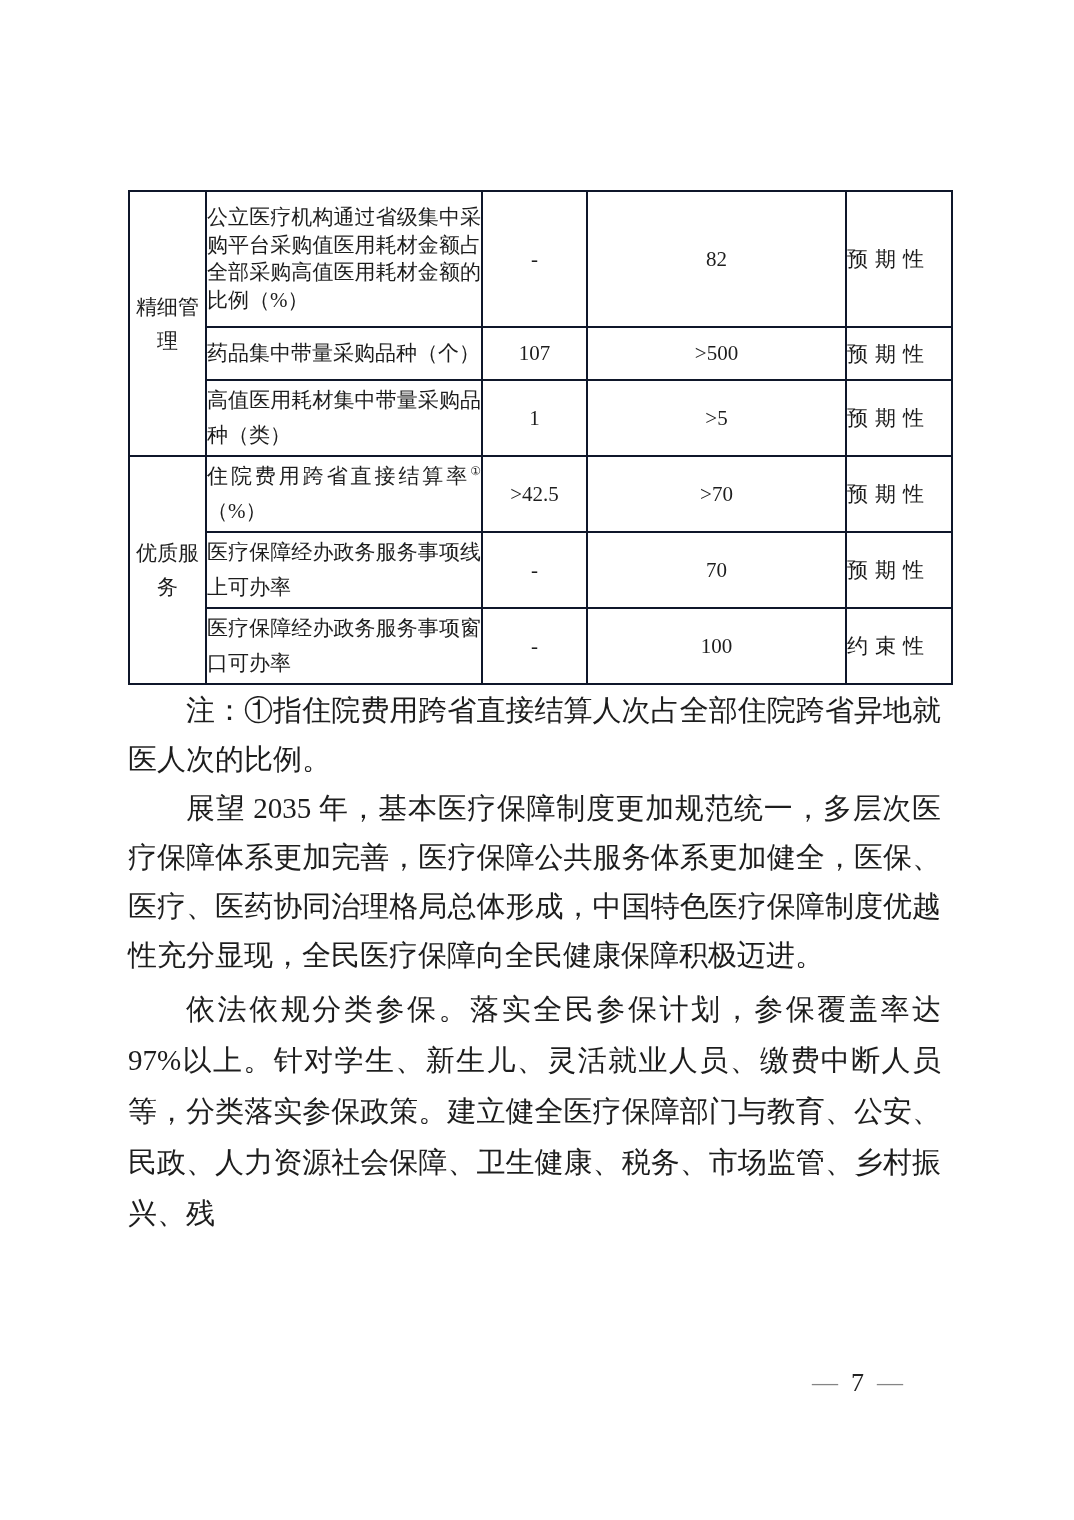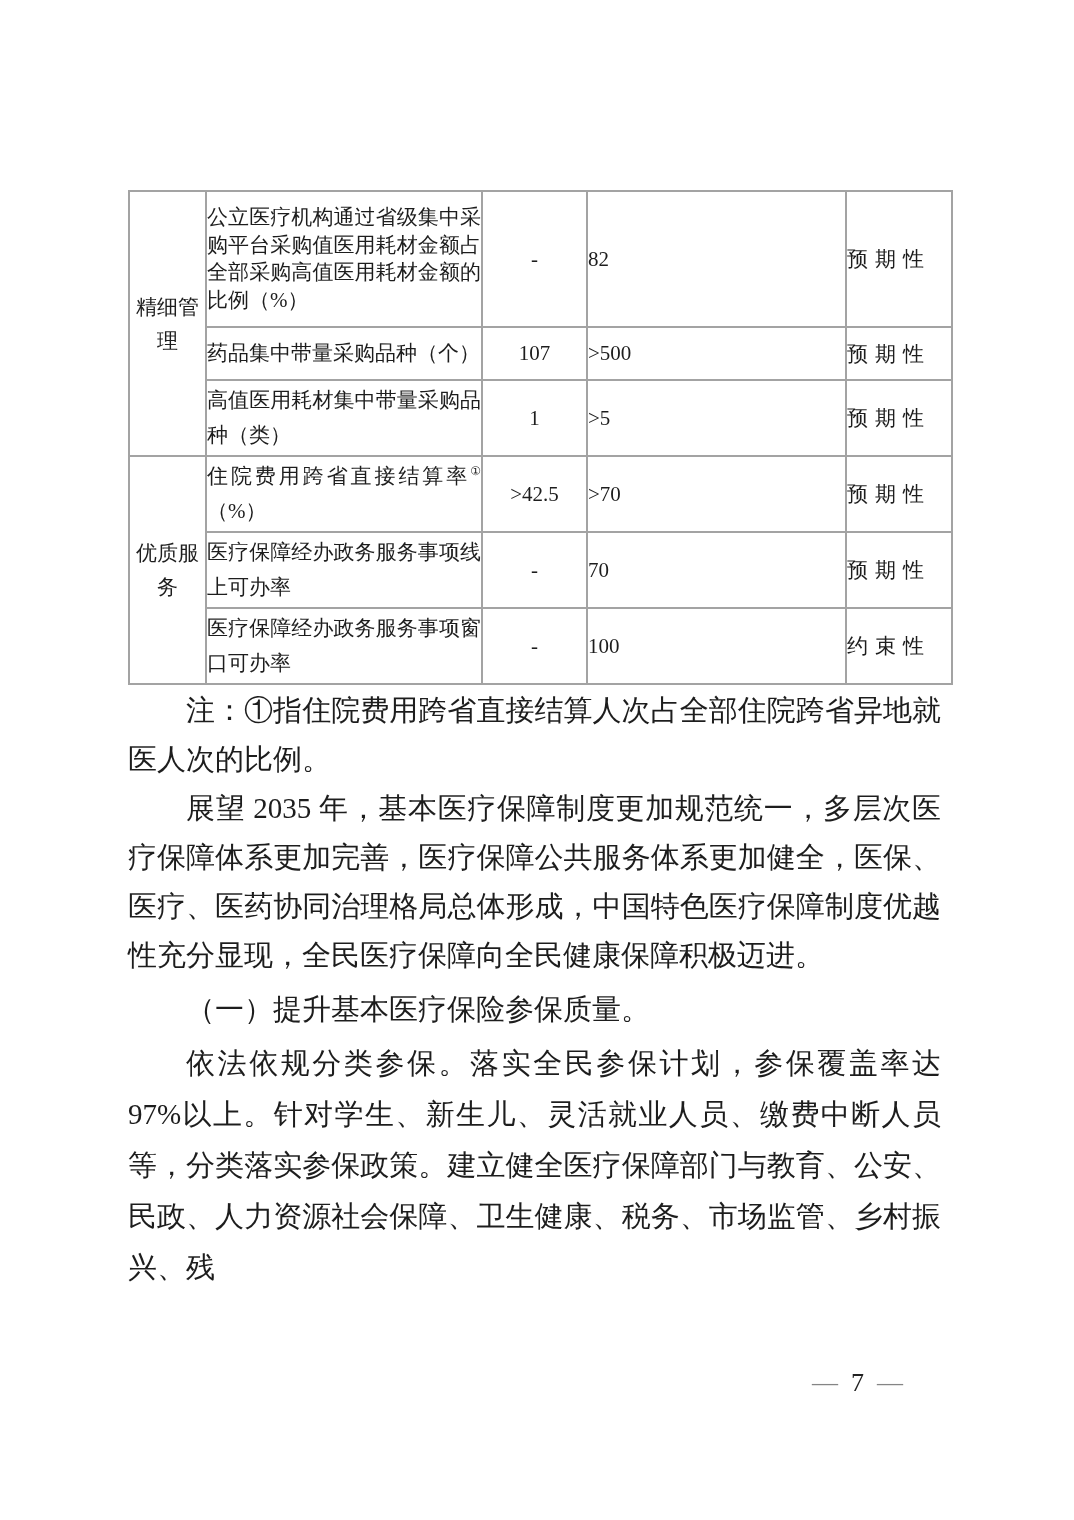--- a/index.html
+++ b/index.html
@@ -13,21 +13,21 @@
     font-family:"Liberation Serif","DejaVu Serif",serif;
   }
   
   table.indicators{
     position:absolute;left:128px;top:190px;
     width:813px;
     border-collapse:collapse;
     table-layout:fixed;
   }
   table.indicators td{
-    border:2px solid #a3a3a3;
+    border:2px solid #0f172a;
     vertical-align:middle;
     font-size:21px;
     color:#1d1d1d;
     padding:2px 0;
   }
   td.group-cell{
     width:75px;
     text-align:center;
     padding:2px 14px;
     line-height:34px;
@@ -36,21 +36,21 @@
   td.indicator-cell{
     width:274px;
     text-align:justify;
     text-justify:inter-character;
     padding:2px 15px;
     line-height:35px;
   }
   td.indicator-cell.tight{line-height:27.5px;}
   td.indicator-cell sup{font-size:12px;line-height:0;vertical-align:super;}
   td.value-cell{width:103px;text-align:center;}
-  td.value-wide-cell{width:257px;text-align:left;}
+  td.value-wide-cell{width:257px;text-align:center;}
   td.attr-cell{width:104px;text-align:left;}
   td.attr-cell span{letter-spacing:7px;margin-right:-7px;}
   
   .flow{
     position:absolute;left:128px;top:686px;width:813px;
     font-size:29px;line-height:49px;
     text-align:justify;text-justify:inter-character;
   }
   .flow p{margin:0;text-indent:58px;}
   .flow p.section-heading{
@@ -119,21 +119,20 @@
           <td class="value-cell">-</td>
           <td class="value-wide-cell">100</td>
           <td class="attr-cell"><span>约束性</span></td>
         </tr>
       </tbody>
   </table>
 
   <div class="flow">
     <p class="note">注：①指住院费用跨省直接结算人次占全部住院跨省异地就医人次的比例。</p>
     <p class="para-2035">展望 2035 年，基本医疗保障制度更加规范统一，多层次医疗保障体系更加完善，医疗保障公共服务体系更加健全，医保、医疗、医药协同治理格局总体形成，中国特色医疗保障制度优越性充分显现，全民医疗保障向全民健康保障积极迈进。</p>
-    <p class="subsection-heading">（一）提升基本医疗保险参保质量。</p>
     <p class="para-enroll">依法依规分类参保。落实全民参保计划，参保覆盖率达 97%以上。针对学生、新生儿、灵活就业人员、缴费中断人员等，分类落实参保政策。建立健全医疗保障部门与教育、公安、民政、人力资源社会保障、卫生健康、税务、市场监管、乡村振兴、残</p>
   </div>
 
   <div class="page-number">
     <span class="dash">—</span>
     <span class="num">7</span>
     <span class="dash">—</span>
   </div>
 
 </div>

